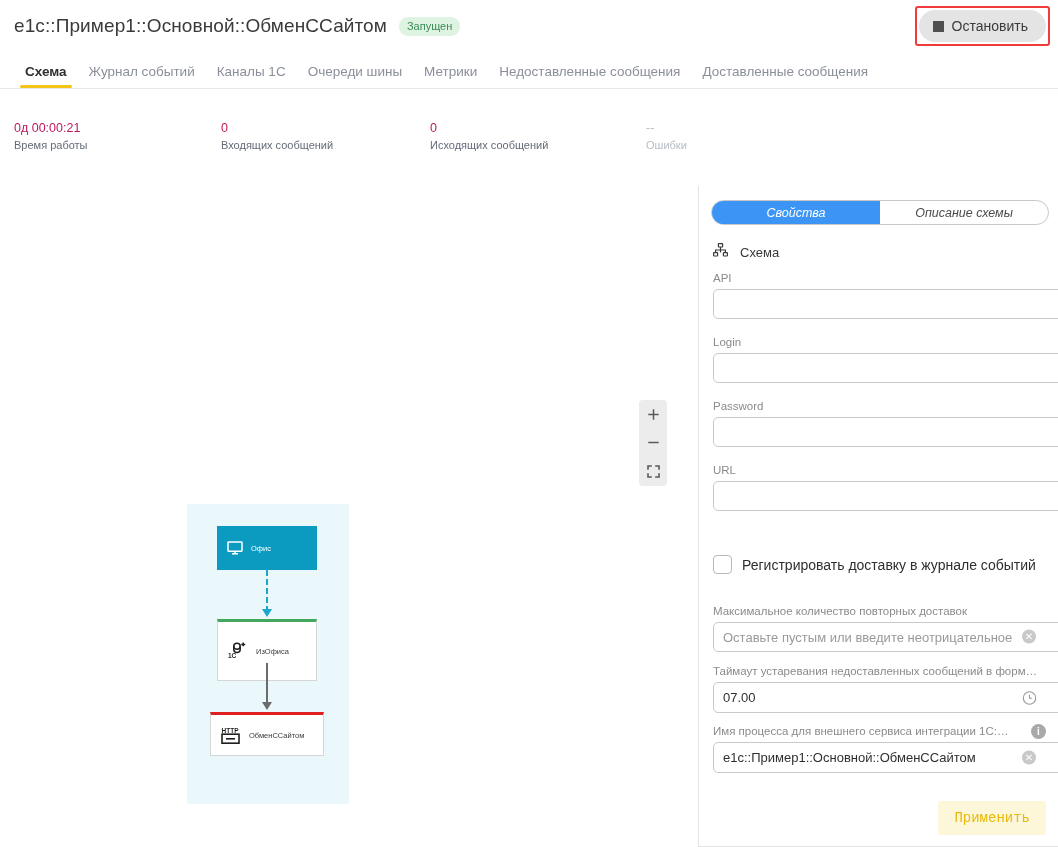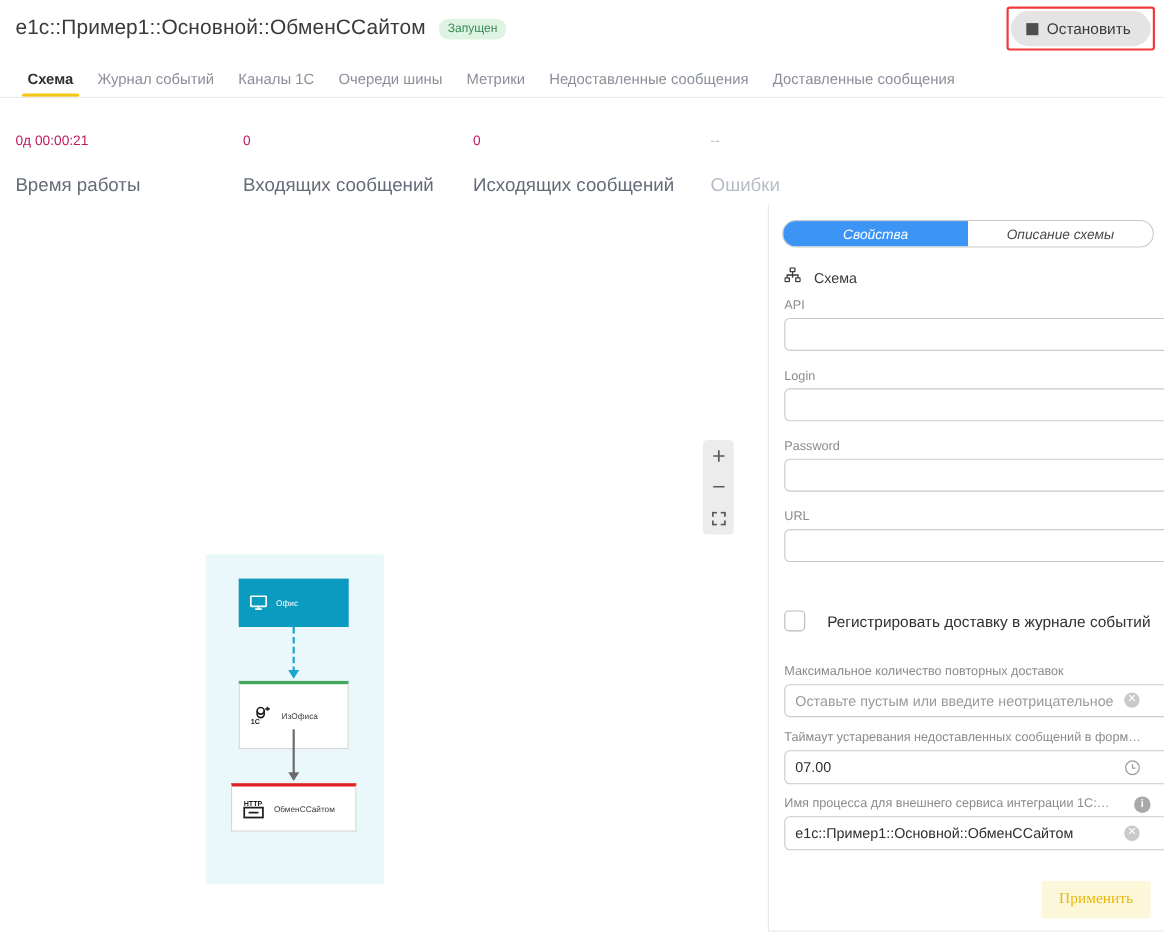--- a/index.html
+++ b/index.html
@@ -59,21 +59,21 @@
   .tabs-rule {
     position: absolute; left: 0; top: 88px; width: 1058px; height: 1px; background: #e8e8e8;
   }
 
   
   .stats {
     position: absolute; left: 0; top: 120px; width: 720px; height: 45px;
   }
   .stat { position: absolute; top: 0; }
   .stat .v { font-size: 12.5px; color: #be185d; line-height: 16px; }
-  .stat .l { font-size: 17px; color: #646b77; line-height: 18px; margin-top: 24px; }
+  .stat .l { font-size: 11px; color: #646b77; line-height: 18px; }
   .stat.muted .v, .stat.muted .l { color: #b6bcc6; }
   .stat-0 { left: 14px; }
   .stat-1 { left: 221px; }
   .stat-2 { left: 430px; }
   .stat-3 { left: 646px; }
 
   
   .canvas {
     position: absolute; left: 0; top: 186px; width: 698px; height: 661px;
     background: #ffffff; overflow: hidden;
@@ -177,21 +177,21 @@
     color:#fff; font-size:10px; line-height: 1;
   }
 
   .f-api   { top: 86px; }
   .f-login { top: 150px; }
   .f-pass  { top: 214px; }
   .f-url   { top: 278px; }
 
   .chk-row {
     position: absolute; left: 14px; top: 369px;
-    display: flex; align-items: center; gap: 20px;
+    display: flex; align-items: center; gap: 10px;
   }
   .chk {
     width: 19px; height: 19px; border: 1px solid #b9b9b9; border-radius: 4px; background: #fff;
     cursor: pointer; flex: 0 0 auto;
   }
   .chk-lab { font-size: 14px; color: #2f2f2f; white-space: nowrap; }
 
   .f-retry { top: 419px; }
   .f-timeout { top: 479px; }
   .f-procname { top: 539px; }
@@ -202,21 +202,21 @@
     color: #fff; font-size: 10px; font-weight: bold;
     display:flex; align-items:center; justify-content:center; cursor: pointer;
   }
   .lab-row { position: relative; width: 333px; }
   .lab-row .lab { width: 300px; }
 
   .apply-btn {
     position: absolute; right: 12px; bottom: 12px;
     background: #fdf7d9; color: #e8b90a; border: none; border-radius: 3px;
     font-size: 14px; padding: 9px 16px; cursor: pointer;
-    font-family: Liberation Serif, serif;
+    font-family: Liberation Mono, monospace;
   }
   .panel-bottom-rule {
     position: absolute; left: 699px; top: 846px; width: 359px; height: 1px; background: #e4e4e4;
   }
 </style>
 </head>
 <body>
 
 <div class="app">
 

